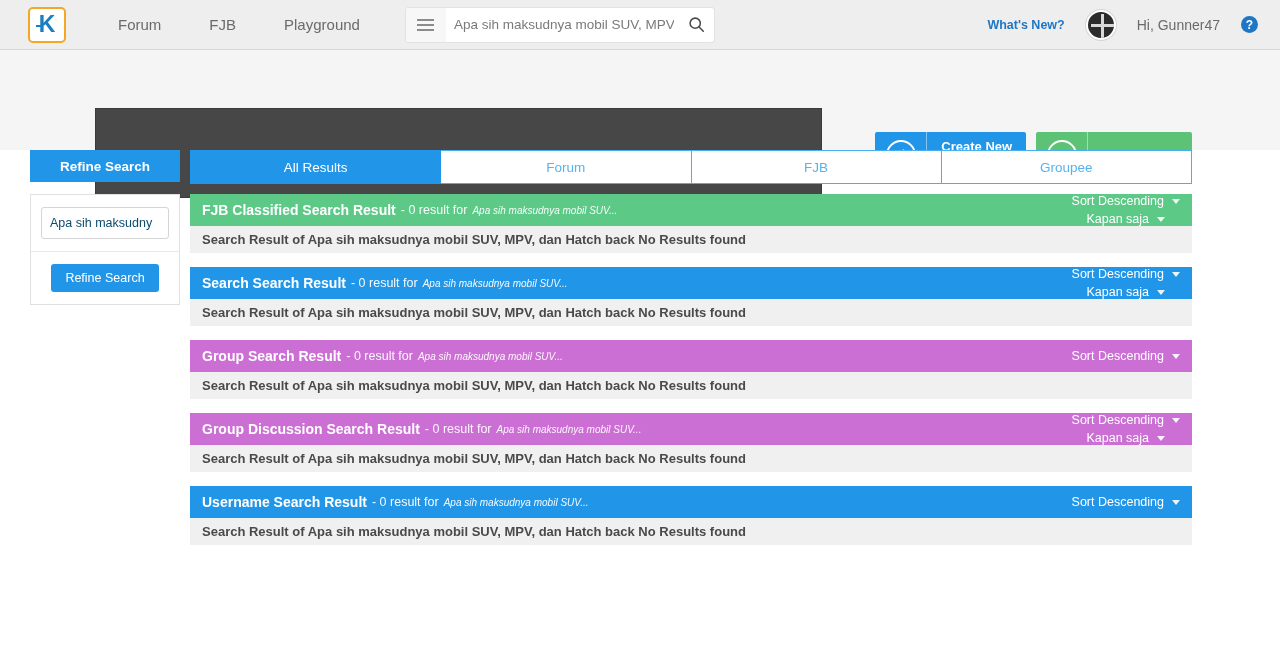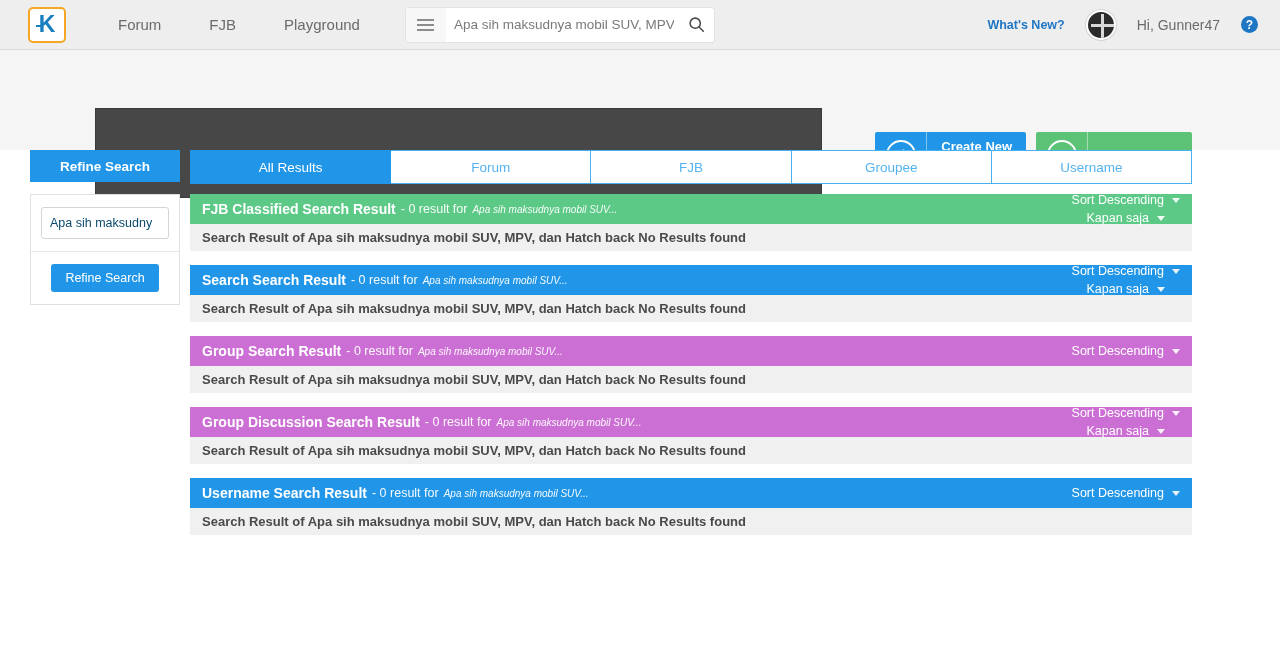--- a/index.html
+++ b/index.html
@@ -339,21 +339,21 @@
     position: absolute;
     left: 190px;
     top: 44px;
     width: 1002px;
   }
   .result-block { margin-bottom: 14px; }
   .result-head {
     height: 30px;
     display: flex;
     align-items: center;
-    padding: 9px 12px;
+    padding: 16px 12px;
     color: #ffffff;
   }
   .result-head.green { background: #5cc987; }
   .result-head.blue  { background: #2196e8; }
   .result-head.purple{ background: #cc6fd4; }
   .rh-title {
     font-size: 14px;
     font-weight: bold;
     white-space: nowrap;
   }
@@ -463,21 +463,20 @@
 
 <div class="page">
 
   <div class="tabs-row">
     <div class="refine-tab">Refine Search</div>
     <div class="tabs">
       <div class="tab active">All Results</div>
       <div class="tab">Forum</div>
       <div class="tab">FJB</div>
       <div class="tab">Groupee</div>
-      <div class="tab">Username</div>
     </div>
   </div>
 
   <div class="refine-panel">
     <input class="refine-input" type="text" value="Apa sih maksudny" style="">
     <div class="refine-divider"></div>
     <button class="refine-btn">Refine Search</button>
   </div>
 
   <div class="results">

